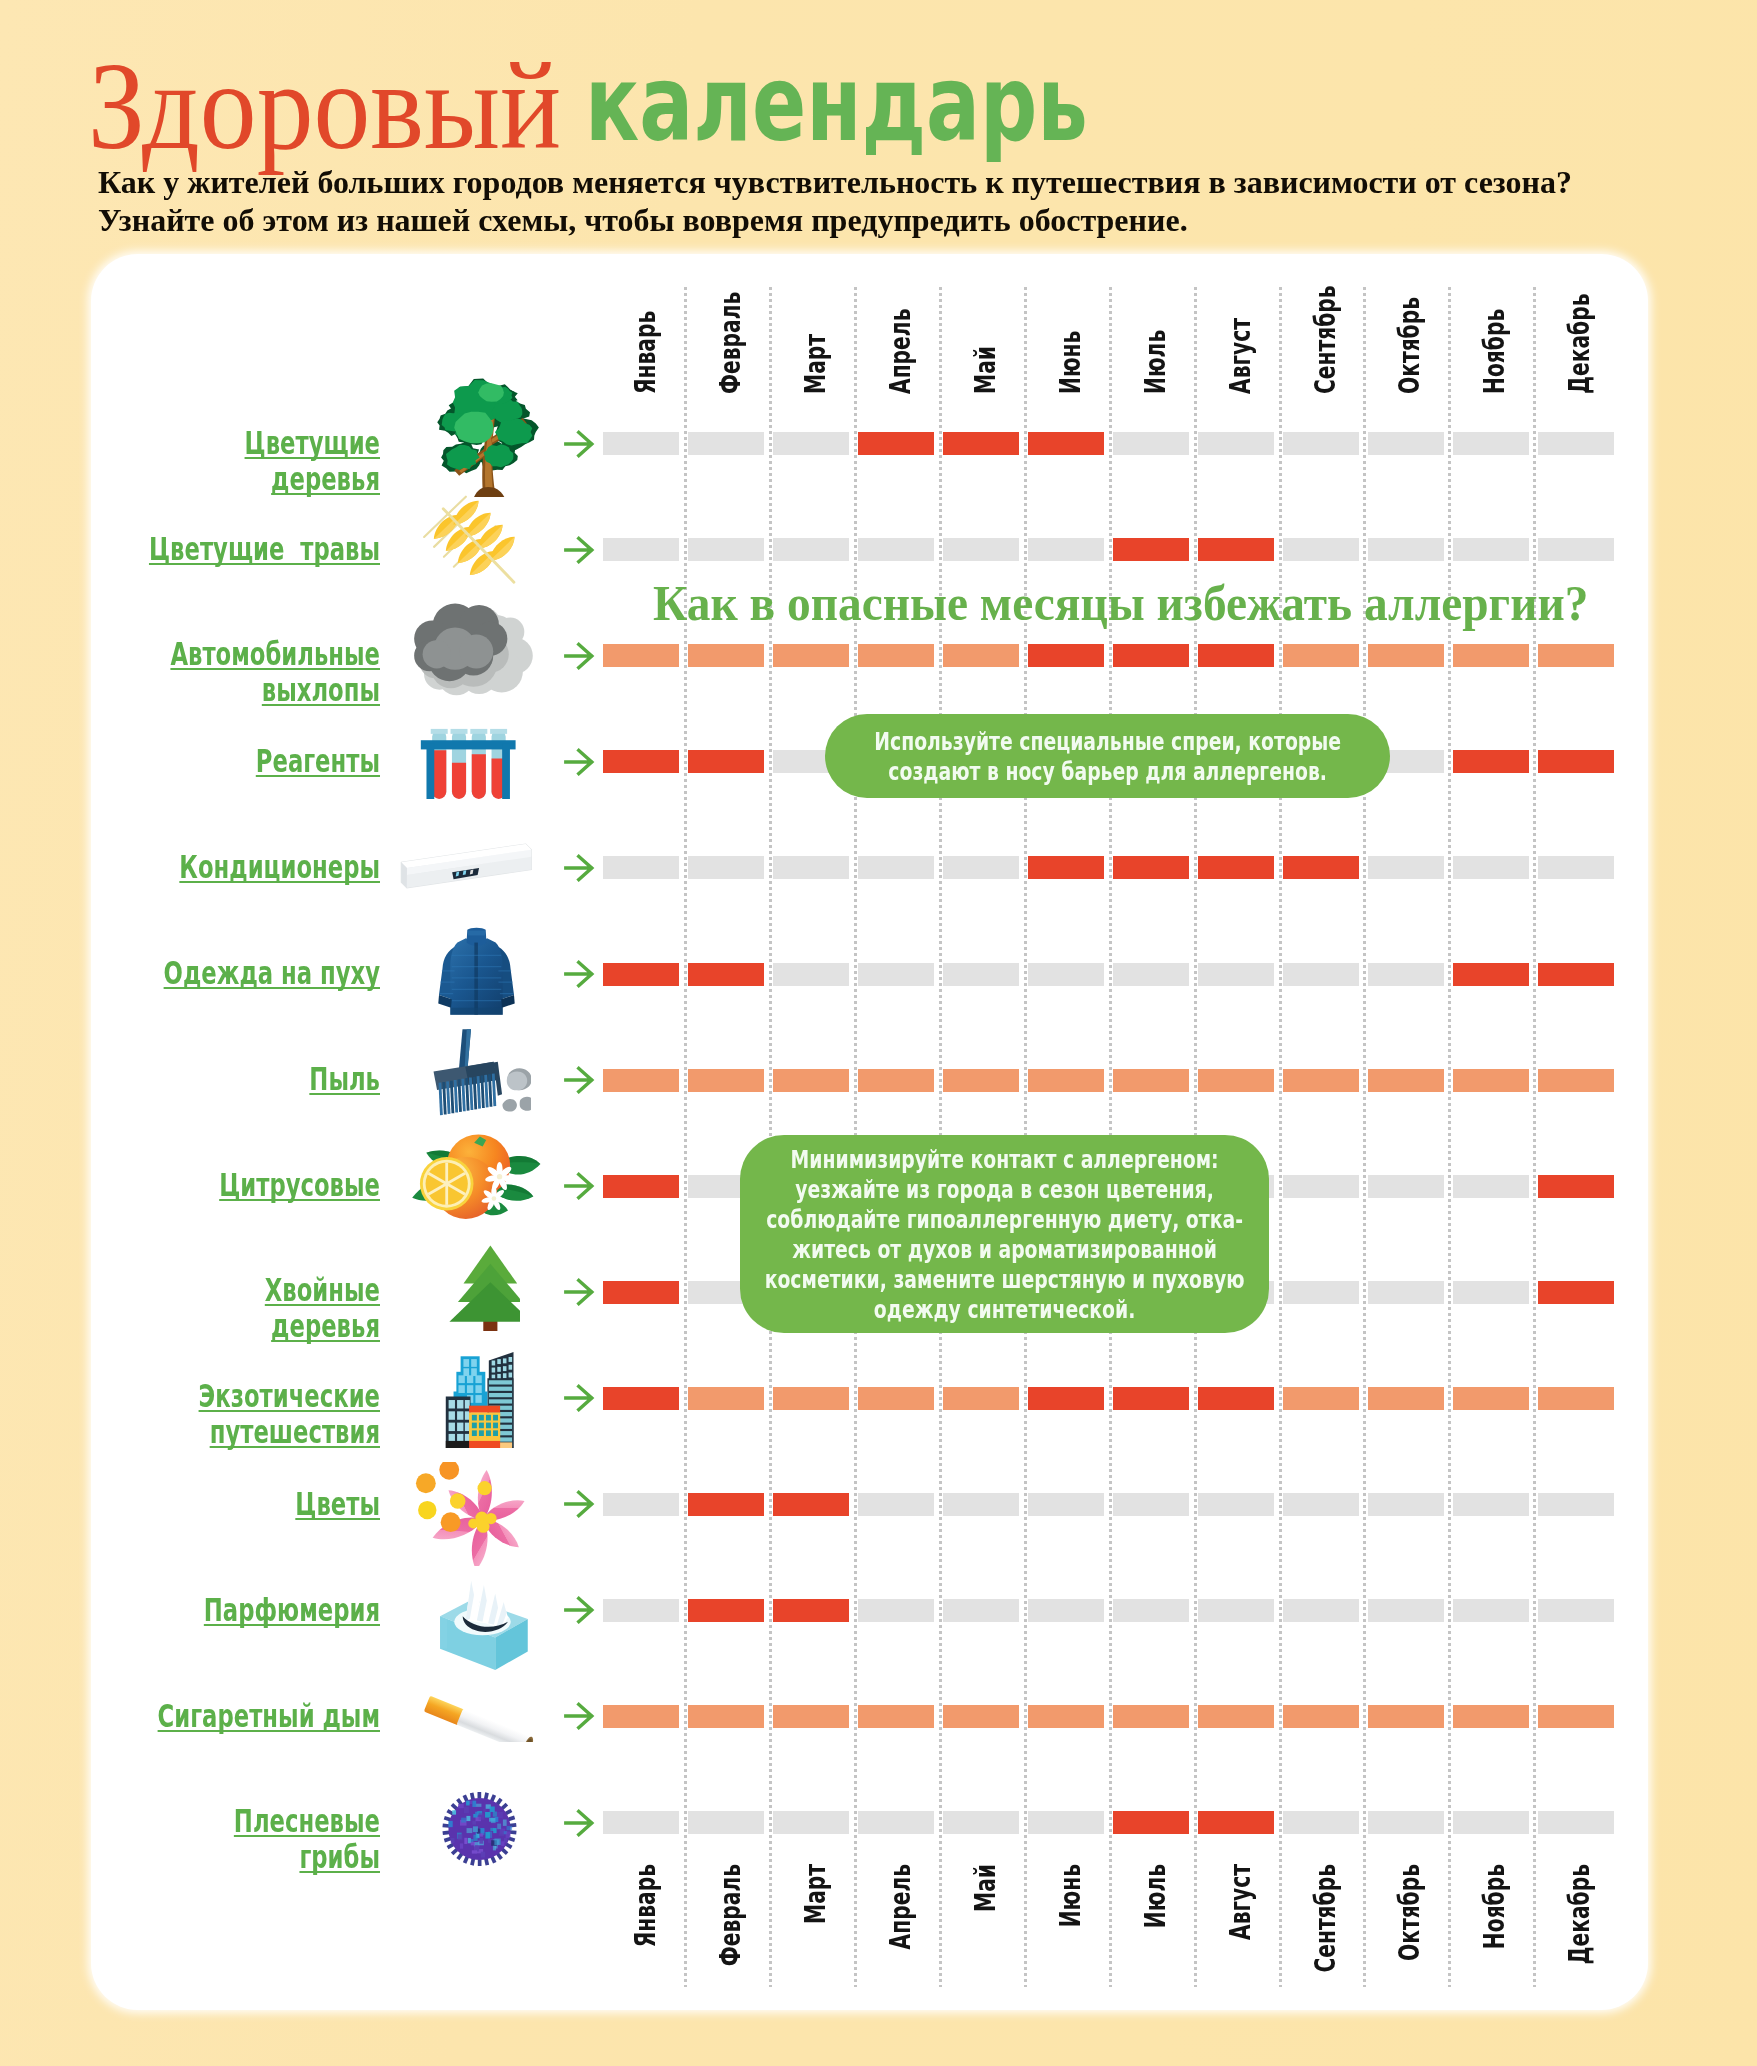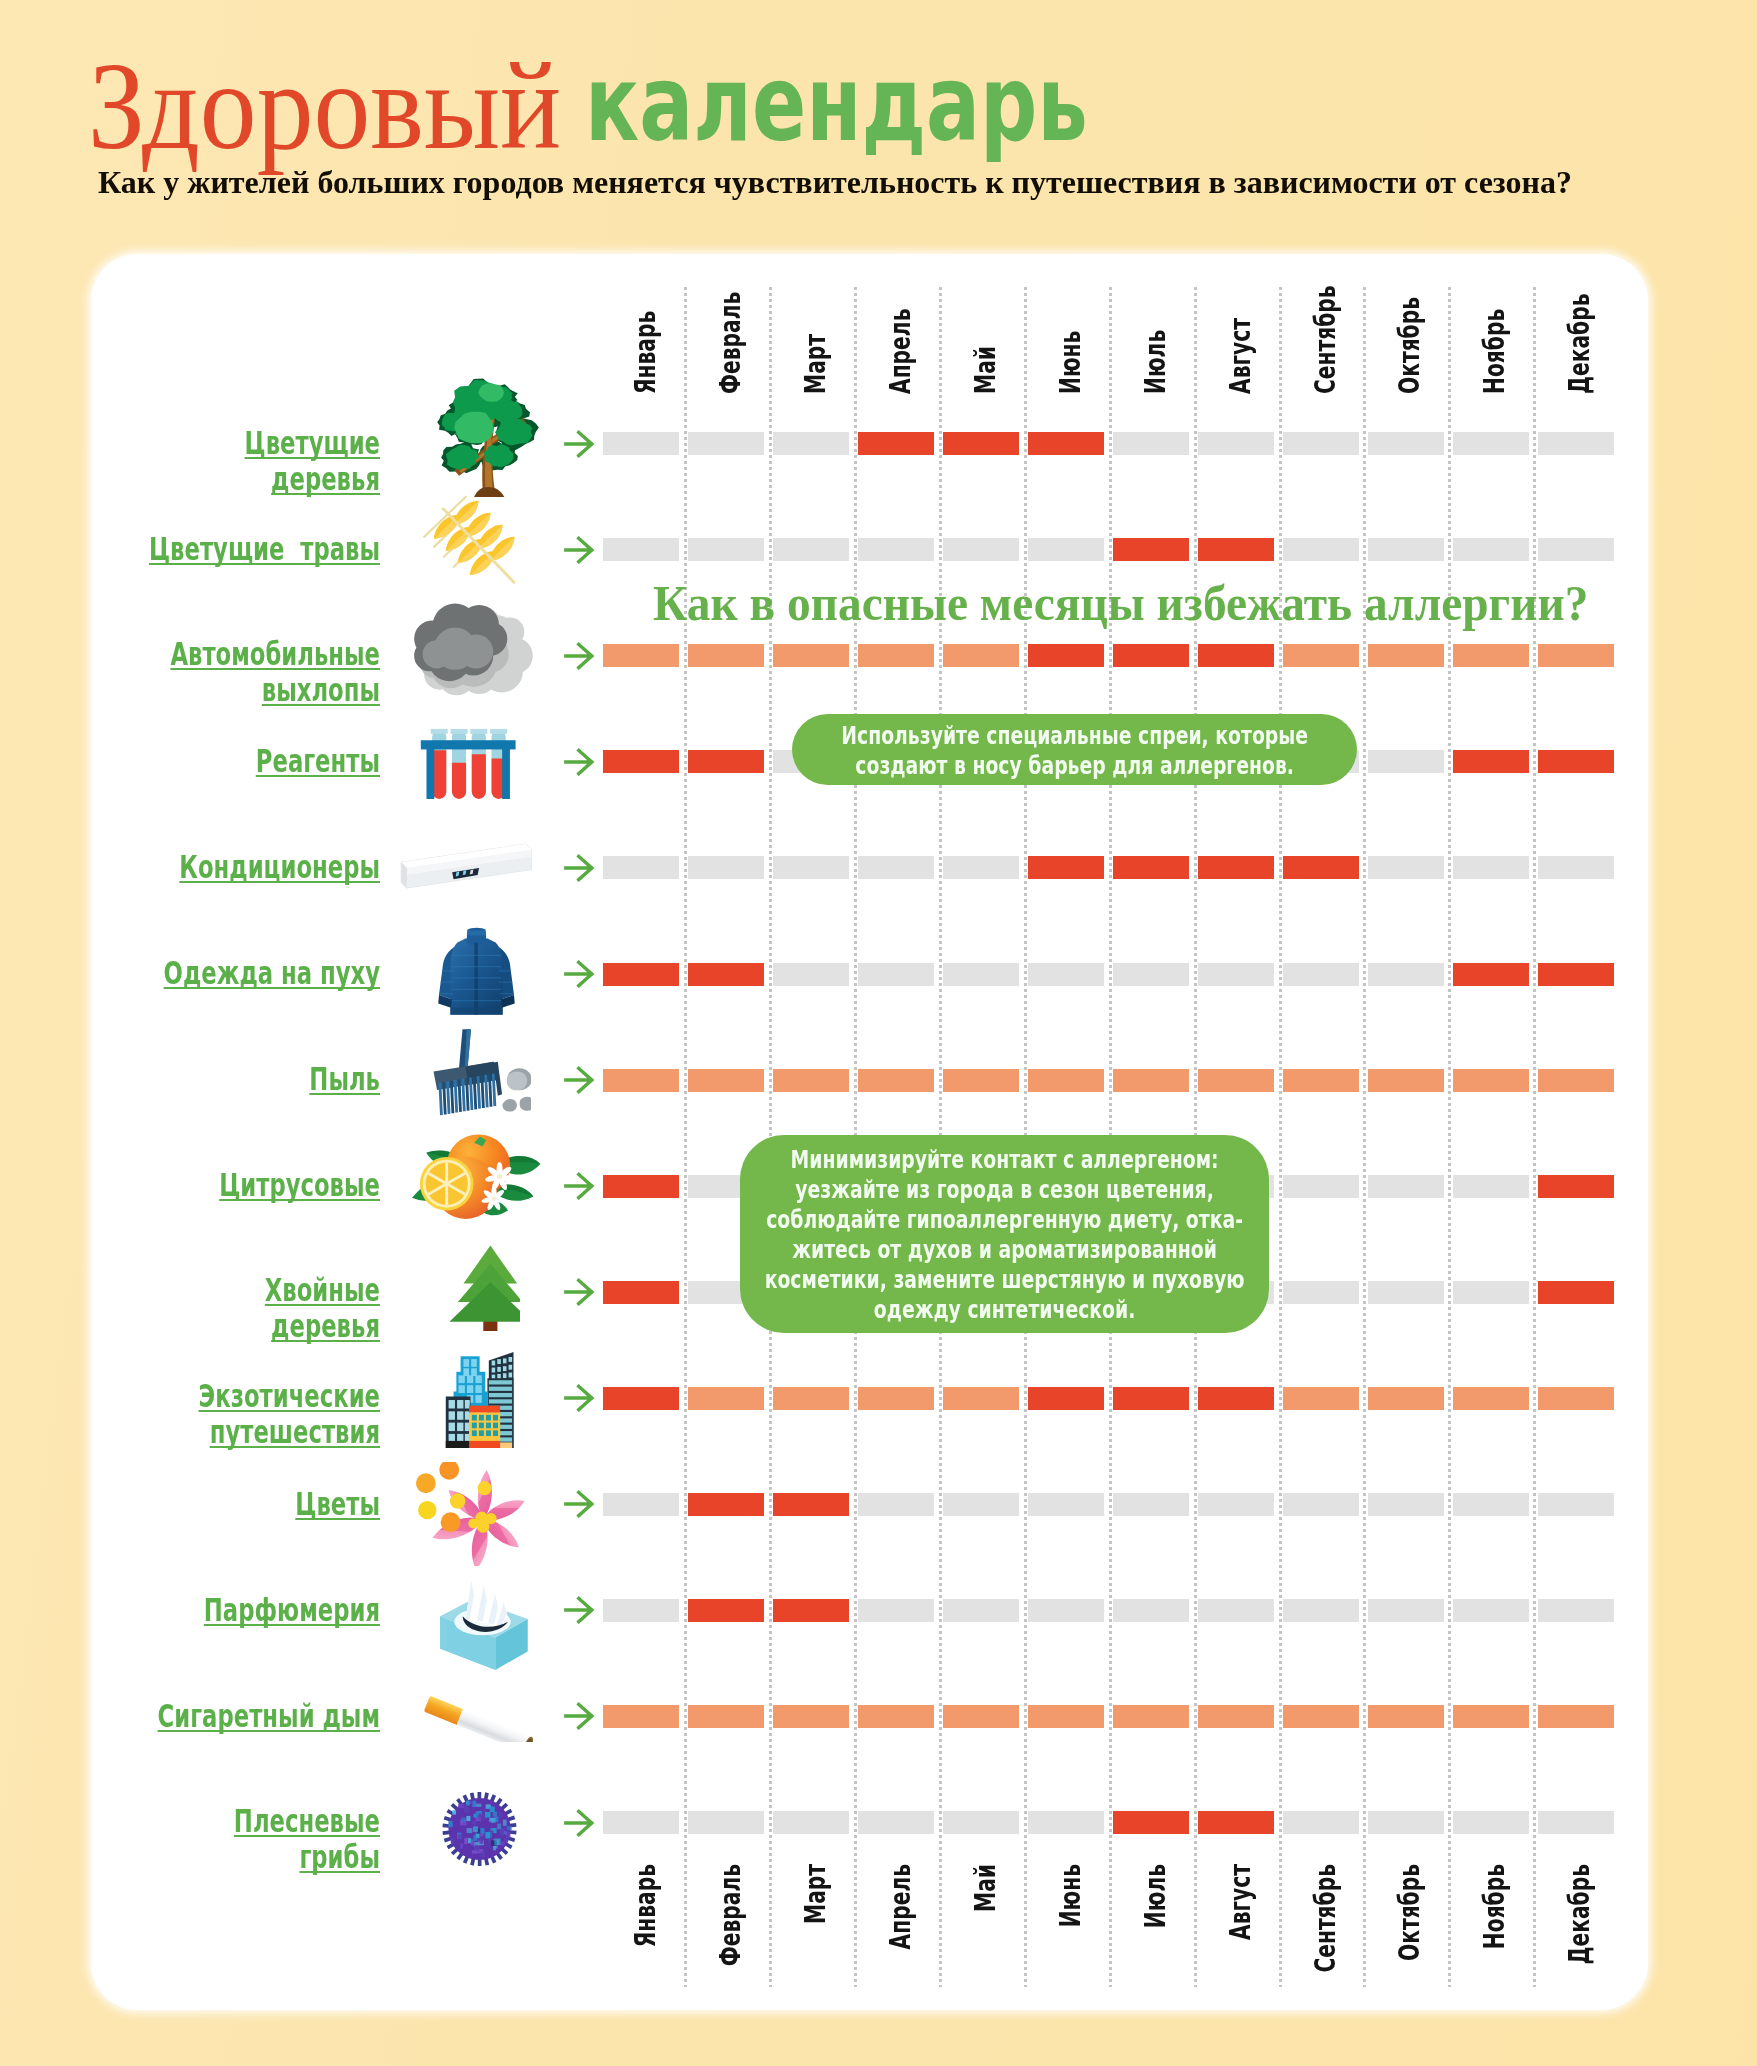--- a/index.html
+++ b/index.html
@@ -37,20 +37,21 @@
          color:#67b14c;white-space:nowrap;line-height:1.2;}
   .ico{position:absolute;}
 </style>
 </head>
 <body>
 
 <div id="page">
 <div class="ttl ttl-a" style="left:88px;top:45px;font-size:124px;transform:scaleX(0.916);">Здоровый</div>
 <div class="ttl ttl-b" style="left:585px;top:51px;font-size:106px;transform:scaleX(0.839);">календарь</div>
 <div class="sub" style="left:98px;top:164px;font-size:32px;">Как у жителей больших городов меняется чувствительность к путешествия в зависимости от сезона?</div>
+<div class="sub" style="left:98px;top:202px;font-size:32px;">Узнайте об этом из нашей схемы, чтобы вовремя предупредить обострение.</div>
 <div class="card"></div>
 <div class="vline" style="left:684px;top:287px;height:1700px;"></div>
 <div class="vline" style="left:769px;top:287px;height:1700px;"></div>
 <div class="vline" style="left:854px;top:287px;height:1700px;"></div>
 <div class="vline" style="left:939px;top:287px;height:1700px;"></div>
 <div class="vline" style="left:1024px;top:287px;height:1700px;"></div>
 <div class="vline" style="left:1109px;top:287px;height:1700px;"></div>
 <div class="vline" style="left:1194px;top:287px;height:1700px;"></div>
 <div class="vline" style="left:1279px;top:287px;height:1700px;"></div>
 <div class="vline" style="left:1363px;top:287px;height:1700px;"></div>
@@ -827,20 +828,20 @@
       <rect x="39.6" y="78.8" width="7.1" height="4.5" fill="#7a4fd0" opacity="0.84"></rect>
       <rect x="65.8" y="65.2" width="7.6" height="7.5" fill="#272b74" opacity="0.90"></rect>
       <rect x="76.7" y="51.0" width="6.7" height="8.3" fill="#5b3fb5" opacity="0.76"></rect>
       <rect x="49.8" y="62.2" width="5.2" height="7.7" fill="#5b3fb5" opacity="0.87"></rect>
       <rect x="63.0" y="35.1" width="8.5" height="5.0" fill="#3fa9d8" opacity="0.86"></rect>
       <rect x="50.0" y="55.9" width="4.7" height="4.4" fill="#7a4fd0" opacity="0.71"></rect>
       <rect x="11.2" y="62.0" width="5.0" height="7.1" fill="#5b3fb5" opacity="0.87"></rect>
       <rect x="70.1" y="62.8" width="8.6" height="8.8" fill="#3fa9d8" opacity="0.60"></rect>
     </svg>
 <div class="shead" style="left:653px;top:573px;font-size:51px;transform:scaleX(0.929);transform-origin:0 50%;">Как в опасные месяцы избежать аллергии?</div>
-<div class="tip" style="left:792px;top:714px;width:565px;height:71px;">
+<div class="tip" style="left:825px;top:714px;width:565px;height:84px;">
       <div class="tiptxt"><span>Используйте специальные спреи, которые</span><br><span>создают в носу барьер для аллергенов.</span></div>
     </div>
 <div class="tip" style="left:740px;top:1135px;width:529px;height:198px;">
       <div class="tiptxt"><span>Минимизируйте контакт с аллергеном:</span><br><span>уезжайте из города в сезон цветения,</span><br><span>соблюдайте гипоаллергенную диету, отка-</span><br><span>житесь от духов и ароматизированной</span><br><span>косметики, замените шерстяную и пуховую</span><br><span>одежду синтетической.</span></div>
     </div>
 </div>
 
 
 </body></html>

